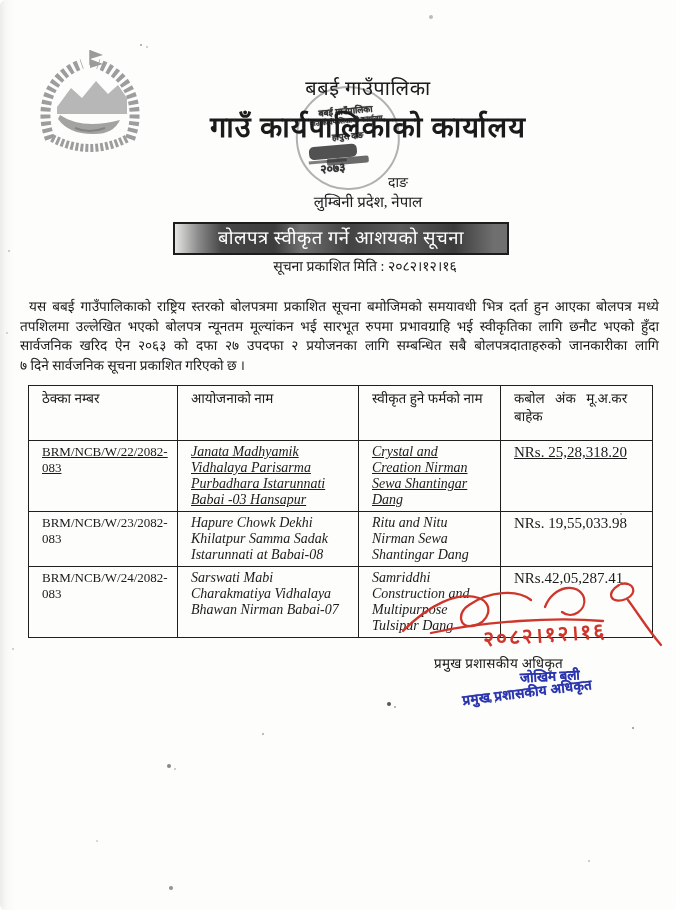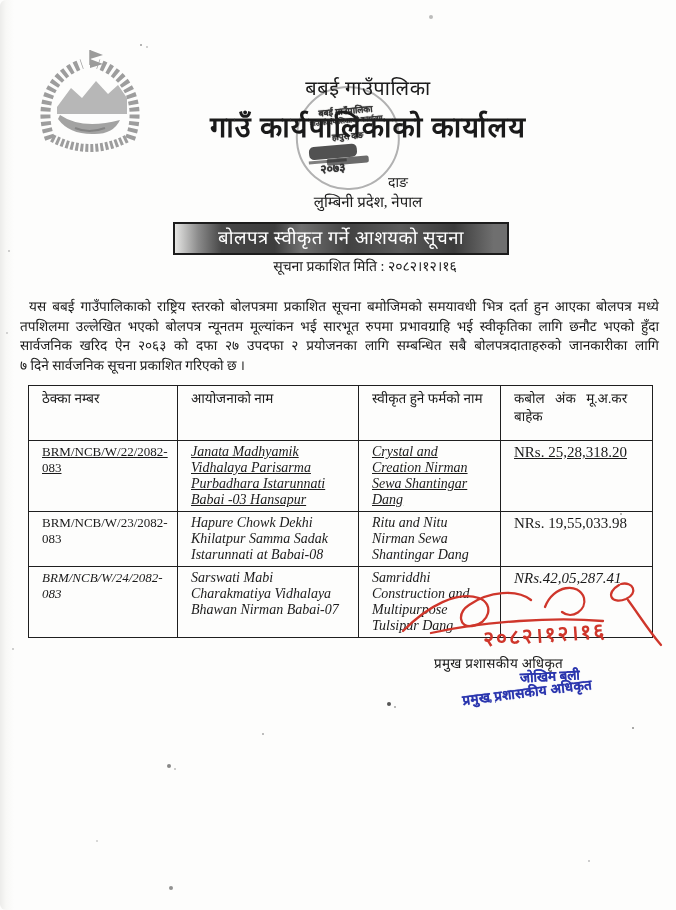--- a/index.html
+++ b/index.html
@@ -53,21 +53,21 @@
     border-collapse:collapse;table-layout:fixed;}
   .tender-table th,.tender-table td{border:1.6px solid #1f1f1f;padding:3px 13px;vertical-align:top;
     font-weight:normal;text-align:left;overflow:hidden;}
   .tender-table th{font-size:13.5px;height:48px;}
   .th-spread{word-spacing:7px;}
   .c-no{font-size:13px;}
   .c-en{font-size:14px;font-weight:bold;font-style:italic;text-align:justify;line-height:16px;}
   .c-amt{font-size:15px;}
   .r1 td{height:62px;text-decoration:underline;}
   .r2 td{height:46px;margin-left:32px;}
-  .r3 td{height:53px;font-style:italic;}
+  .r3 td{height:53px;}
   .amt-mid{vertical-align:middle;text-align:center;}
   
   .sig-svg{position:absolute;left:395px;top:575px;z-index:4;}
   .sig-designation{position:absolute;left:434px;top:654px;font-size:13.5px;color:#141414;letter-spacing:.3px;}
   .sig-name{position:absolute;left:520px;top:667px;font-size:13.5px;font-weight:bold;color:#2a35ad;
     transform:rotate(-3deg);text-shadow:0 0 .6px #4a55c0;}
   .sig-stamp-title{position:absolute;left:462px;top:683px;font-size:13.5px;font-weight:bold;color:#2a35ad;
     transform:rotate(-7deg);letter-spacing:.4px;text-shadow:0 0 .7px #4a55c0;}
   
   .speck{position:absolute;left:0;top:0;width:2px;height:2px;border-radius:50%;background:transparent;

